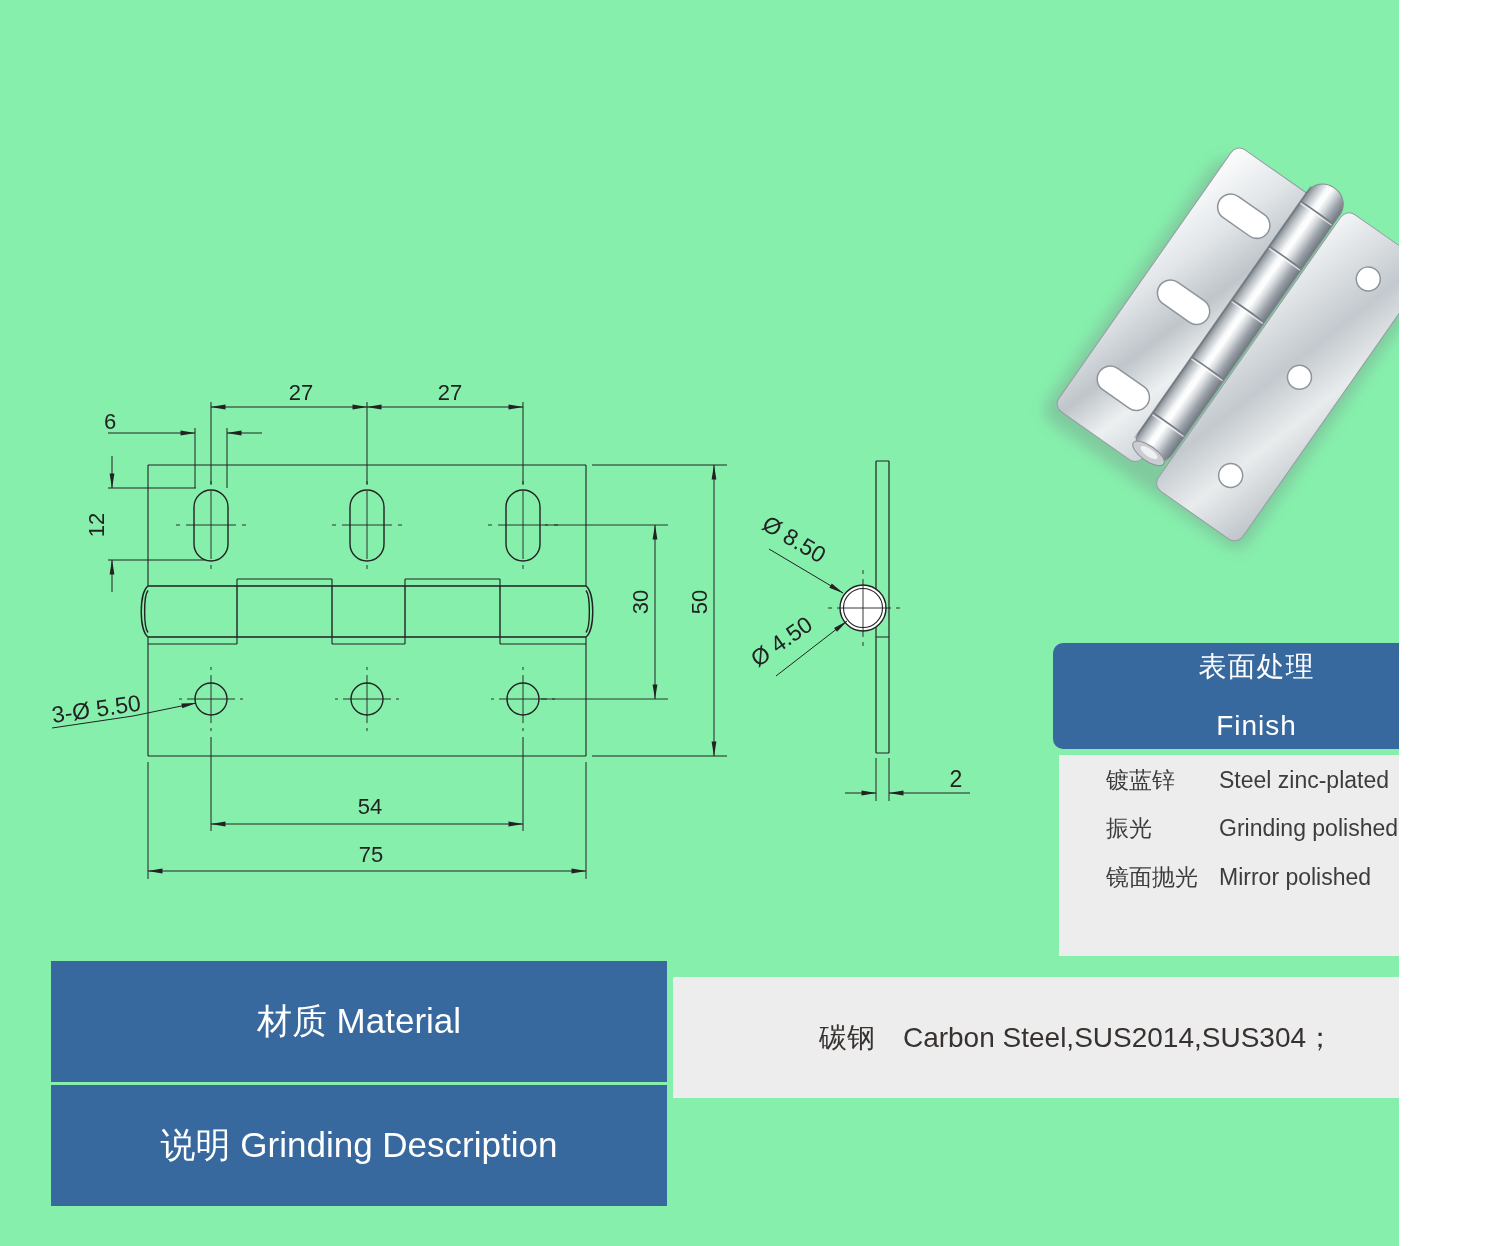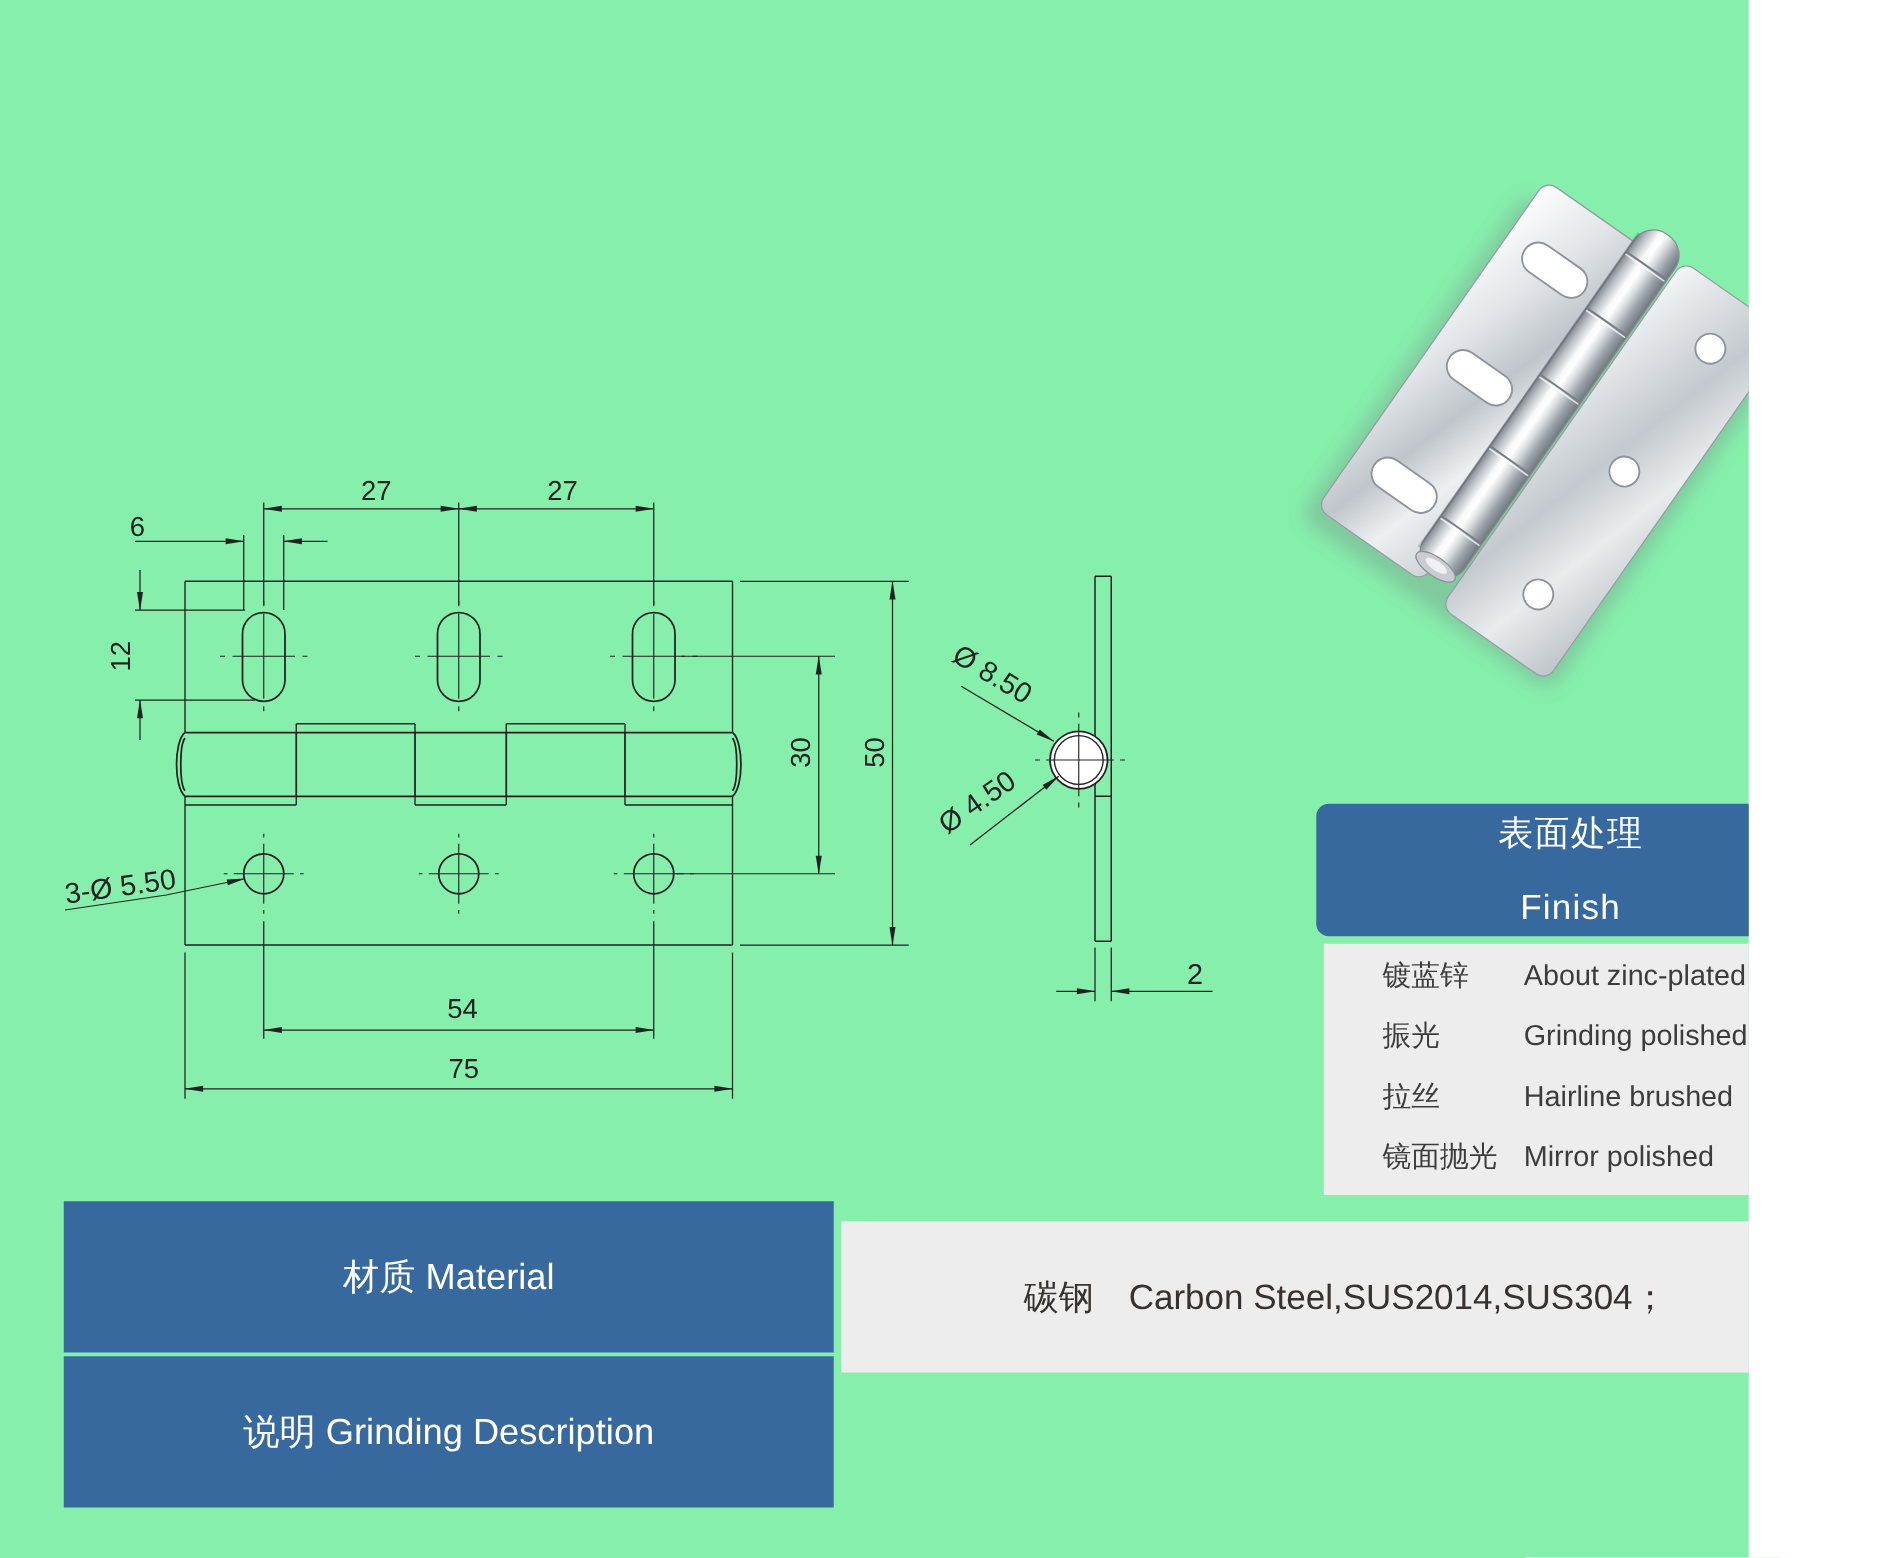--- a/index.html
+++ b/index.html
@@ -21,21 +21,21 @@
     background:var(--panel);padding-top:1px;box-sizing:border-box;margin-left:14px;
   }
   .finish-row{
     display:grid;grid-template-columns:113px 1fr;align-items:center;
     height:48.5px;padding-left:47px;font-size:23px;color:#3c3c3c;
   }
 
   
   .spec-row-label{
     position:absolute;left:51px;width:616px;height:121px;background:var(--accent);
-    display:flex;align-items:center;justify-content:center;color:#fff;font-size:29px;
+    display:flex;align-items:center;justify-content:center;color:#fff;font-size:35px;
   }
   .spec-row-value{
     position:absolute;left:673px;width:807px;height:121px;background:var(--panel);
     display:flex;align-items:center;justify-content:center;color:#37322f;font-size:28px;
     white-space:pre;
     margin-top:16px;
   }
   .r1{top:961px;} .r2{top:1085px;}
 
   
@@ -223,31 +223,27 @@
     </g>
   </svg>
 
   <div class="finish-head">
     <div class="t">表面处理</div>
     <div class="t">Finish</div>
   </div>
   <div class="finish-body">
     <div class="finish-row">
       <span>镀蓝锌</span>
-      <span>About zinc-plated</span>
+      <span>Steel zinc-plated</span>
     </div>
     <div class="finish-row">
       <span>振光</span>
       <span>Grinding polished</span>
     </div>
     <div class="finish-row">
-      <span>拉丝</span>
-      <span>Hairline brushed</span>
-    </div>
-    <div class="finish-row">
       <span>镜面抛光</span>
       <span>Mirror polished</span>
     </div>
   </div>
 
   <div class="spec-row-label r1">材质 Material</div>
   <div class="spec-row-value r1">碳钢　Carbon Steel,SUS2014,SUS304；</div>
   <div class="spec-row-label r2">说明 Grinding Description</div>
 
 </div>

